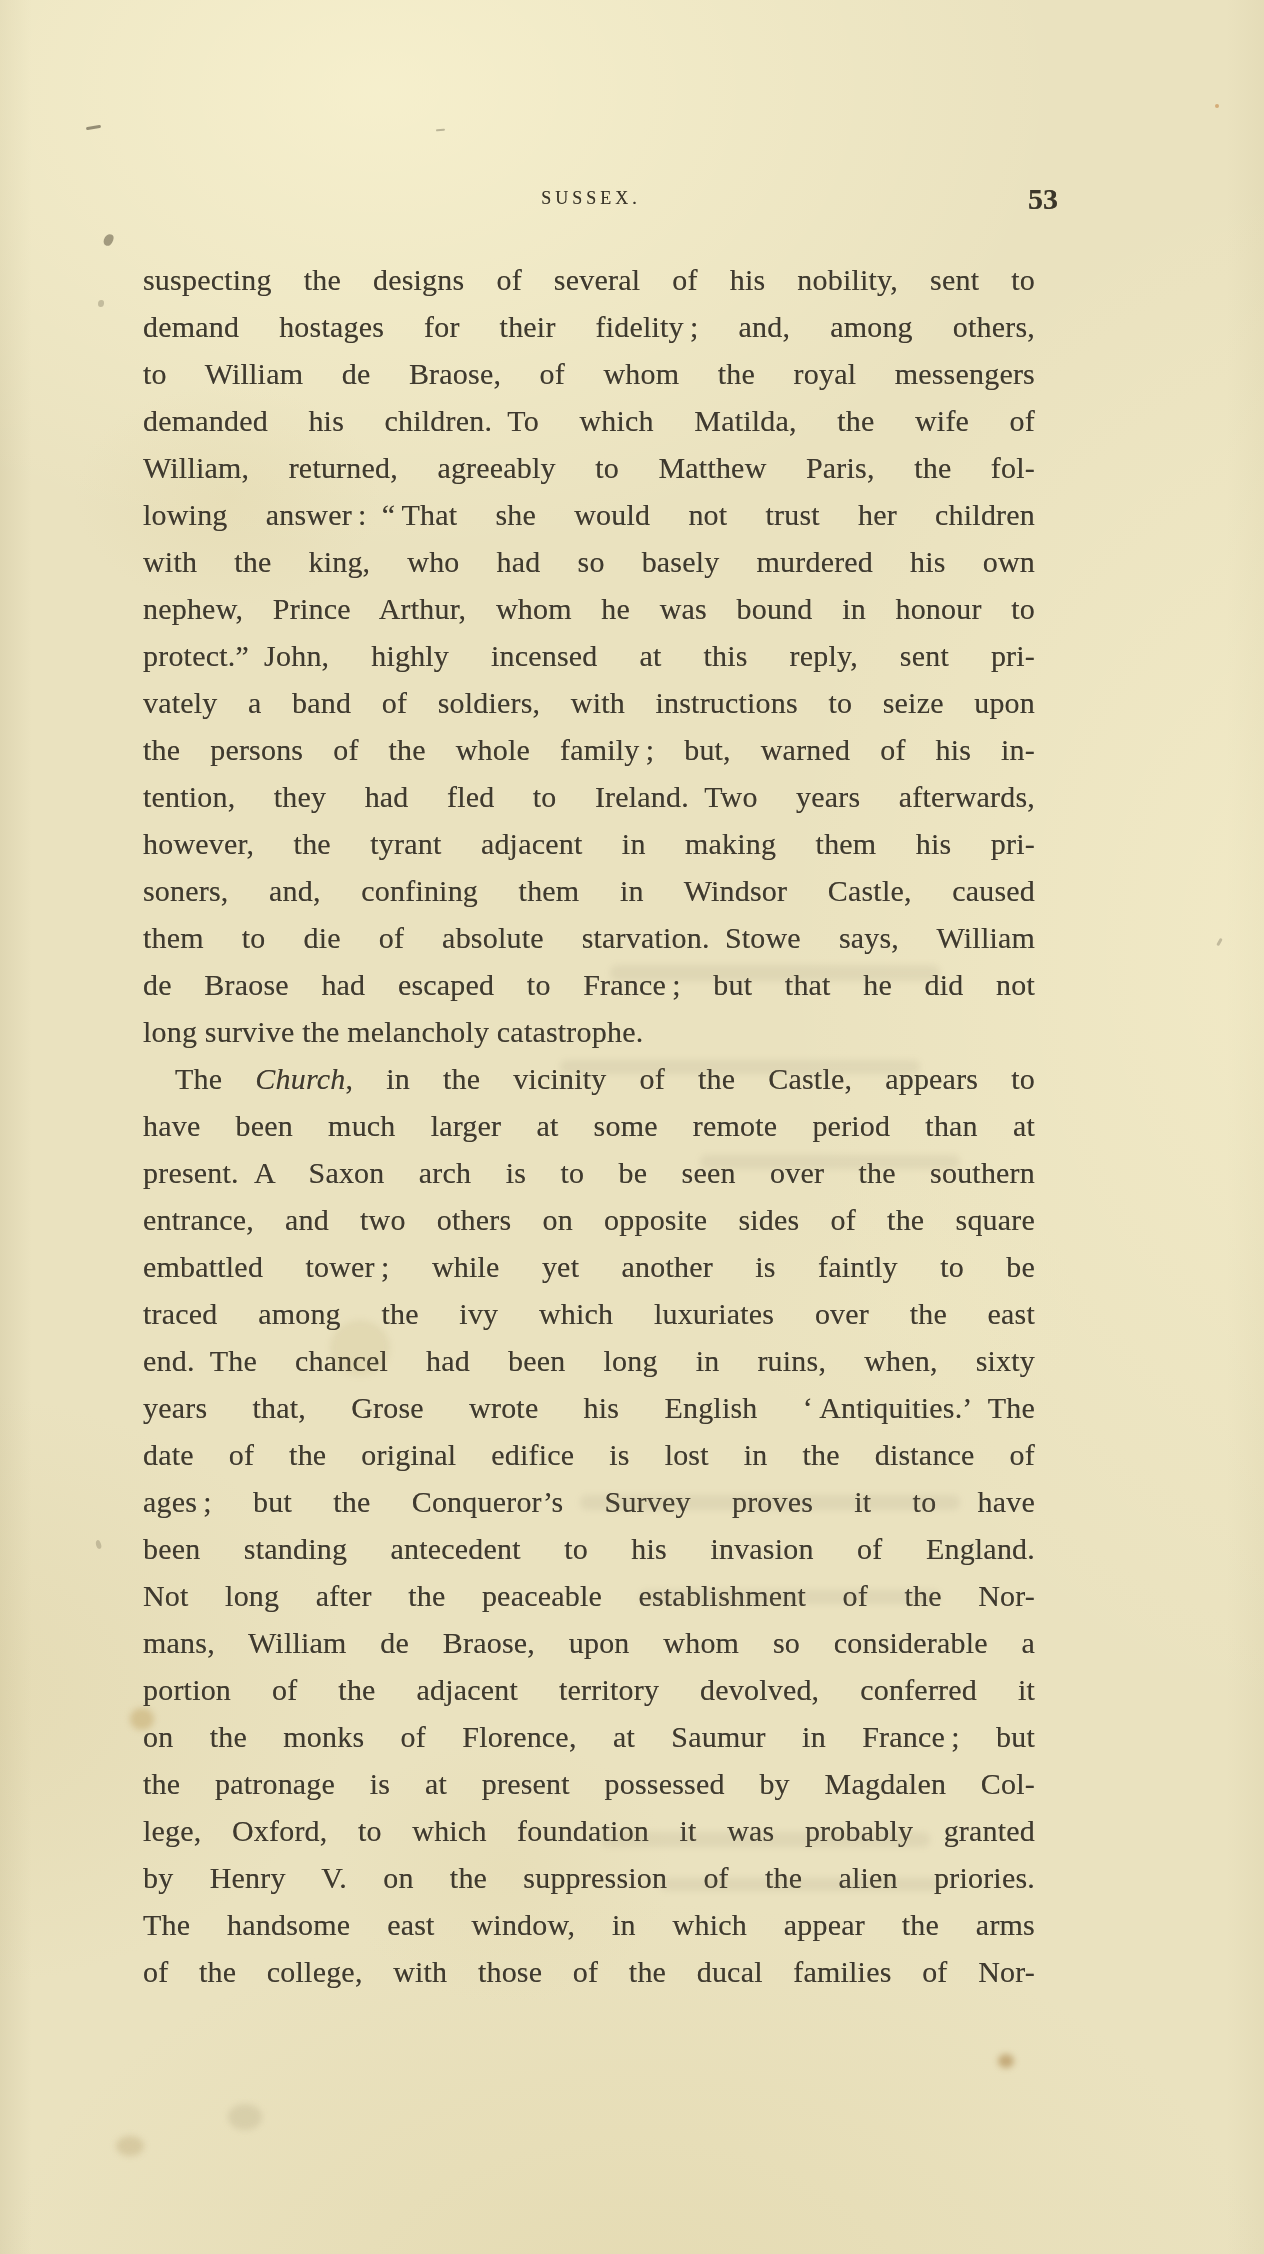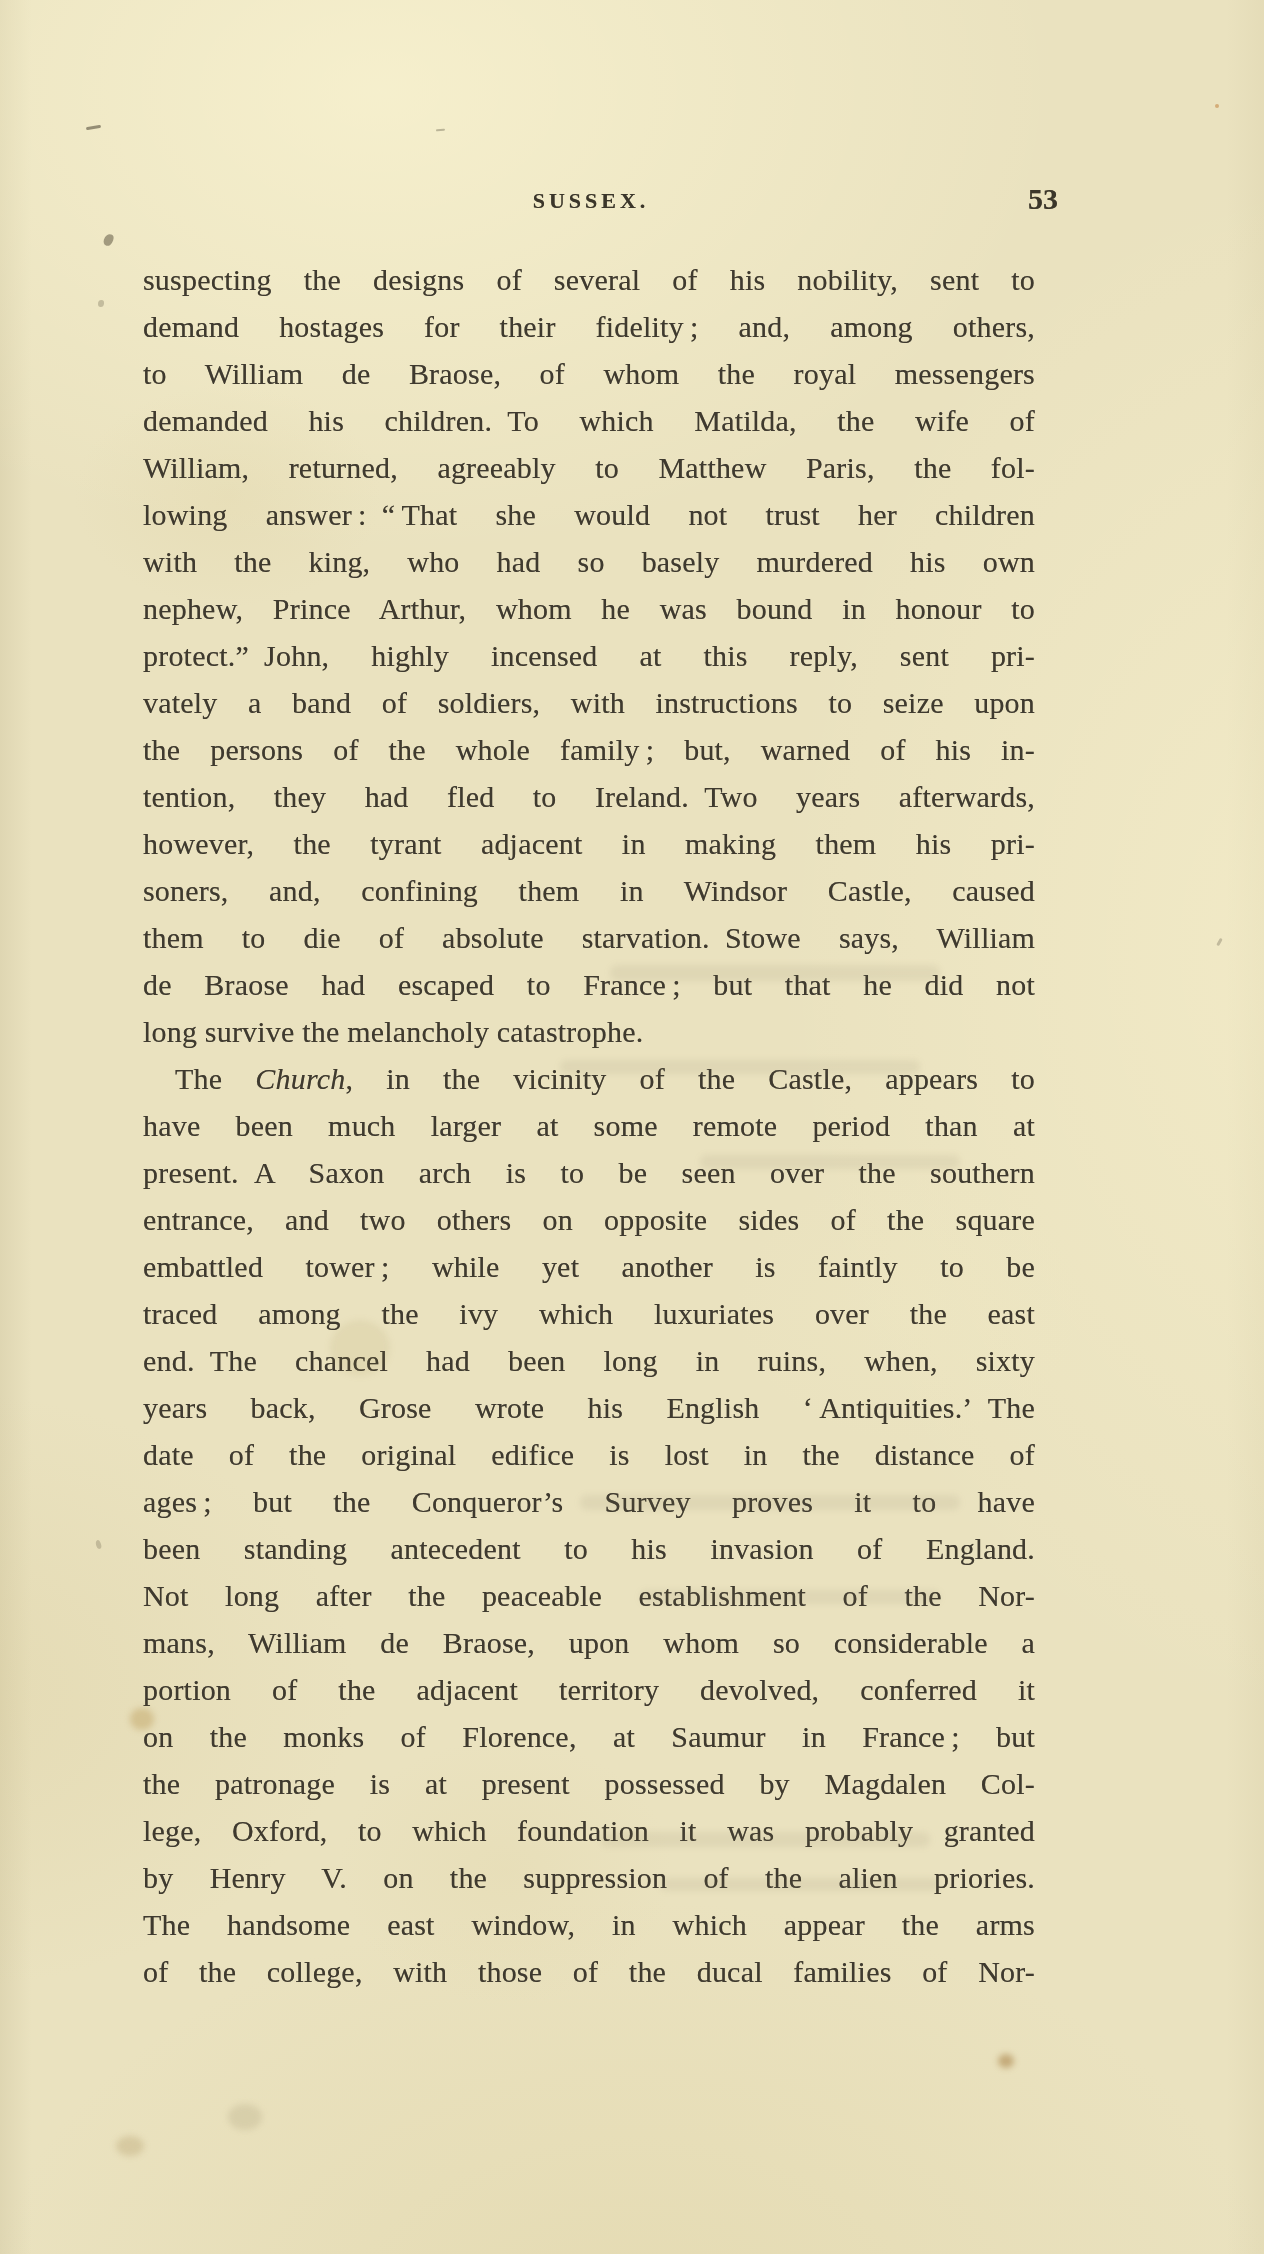--- a/index.html
+++ b/index.html
@@ -23,21 +23,21 @@
     position:absolute;inset:0;pointer-events:none;
     background-image:
       radial-gradient(220px 160px at 18% 22%, rgba(221,208,160,0.25), rgba(221,208,160,0) 70%),
       radial-gradient(260px 200px at 72% 58%, rgba(240,233,195,0.30), rgba(240,233,195,0) 70%),
       radial-gradient(240px 190px at 40% 83%, rgba(222,209,162,0.22), rgba(222,209,162,0) 70%);
   }
   .running-title{
     position:absolute;
     top:188px;left:591px;
     transform:translateX(-50%);
-    font-size:22px;font-weight:700;
+    font-size:18px;font-weight:400;
     letter-spacing:4px;
     color:#3b362a;
     text-shadow:0 0 0.6px rgba(59,54,42,0.55);
   }
   .page-number{
     position:absolute;
     top:182px;left:1028px;
     font-size:30px;font-weight:700;
     color:#3b362a;
     text-shadow:0 0 0.6px rgba(59,54,42,0.5);
@@ -96,21 +96,21 @@
         <div class="line no-just"><span>long survive the melancholy catastrophe.</span></div>
       </div>
     <div class="para">
         <div class="line indent"><span>The </span><span class="italic">Church</span><span>, in the vicinity of the Castle, appears to</span></div>
         <div class="line"><span>have been much larger at some remote period than at</span></div>
         <div class="line"><span>present. A Saxon arch is to be seen over the southern</span></div>
         <div class="line"><span>entrance, and two others on opposite sides of the square</span></div>
         <div class="line"><span>embattled tower ; while yet another is faintly to be</span></div>
         <div class="line"><span>traced among the ivy which luxuriates over the east</span></div>
         <div class="line"><span>end. The chancel had been long in ruins, when, sixty</span></div>
-        <div class="line"><span>years back, Grose wrote his English ‘ Antiquities.’ The</span></div>
+        <div class="line"><span>years that, Grose wrote his English ‘ Antiquities.’ The</span></div>
         <div class="line"><span>date of the original edifice is lost in the distance of</span></div>
         <div class="line"><span>ages ; but the Conqueror’s Survey proves it to have</span></div>
         <div class="line"><span>been standing antecedent to his invasion of England.</span></div>
         <div class="line"><span>Not long after the peaceable establishment of the Nor-</span></div>
         <div class="line"><span>mans, William de Braose, upon whom so considerable a</span></div>
         <div class="line"><span>portion of the adjacent territory devolved, conferred it</span></div>
         <div class="line"><span>on the monks of Florence, at Saumur in France ; but</span></div>
         <div class="line"><span>the patronage is at present possessed by Magdalen Col-</span></div>
         <div class="line"><span>lege, Oxford, to which foundation it was probably granted</span></div>
         <div class="line"><span>by Henry V. on the suppression of the alien priories.</span></div>

